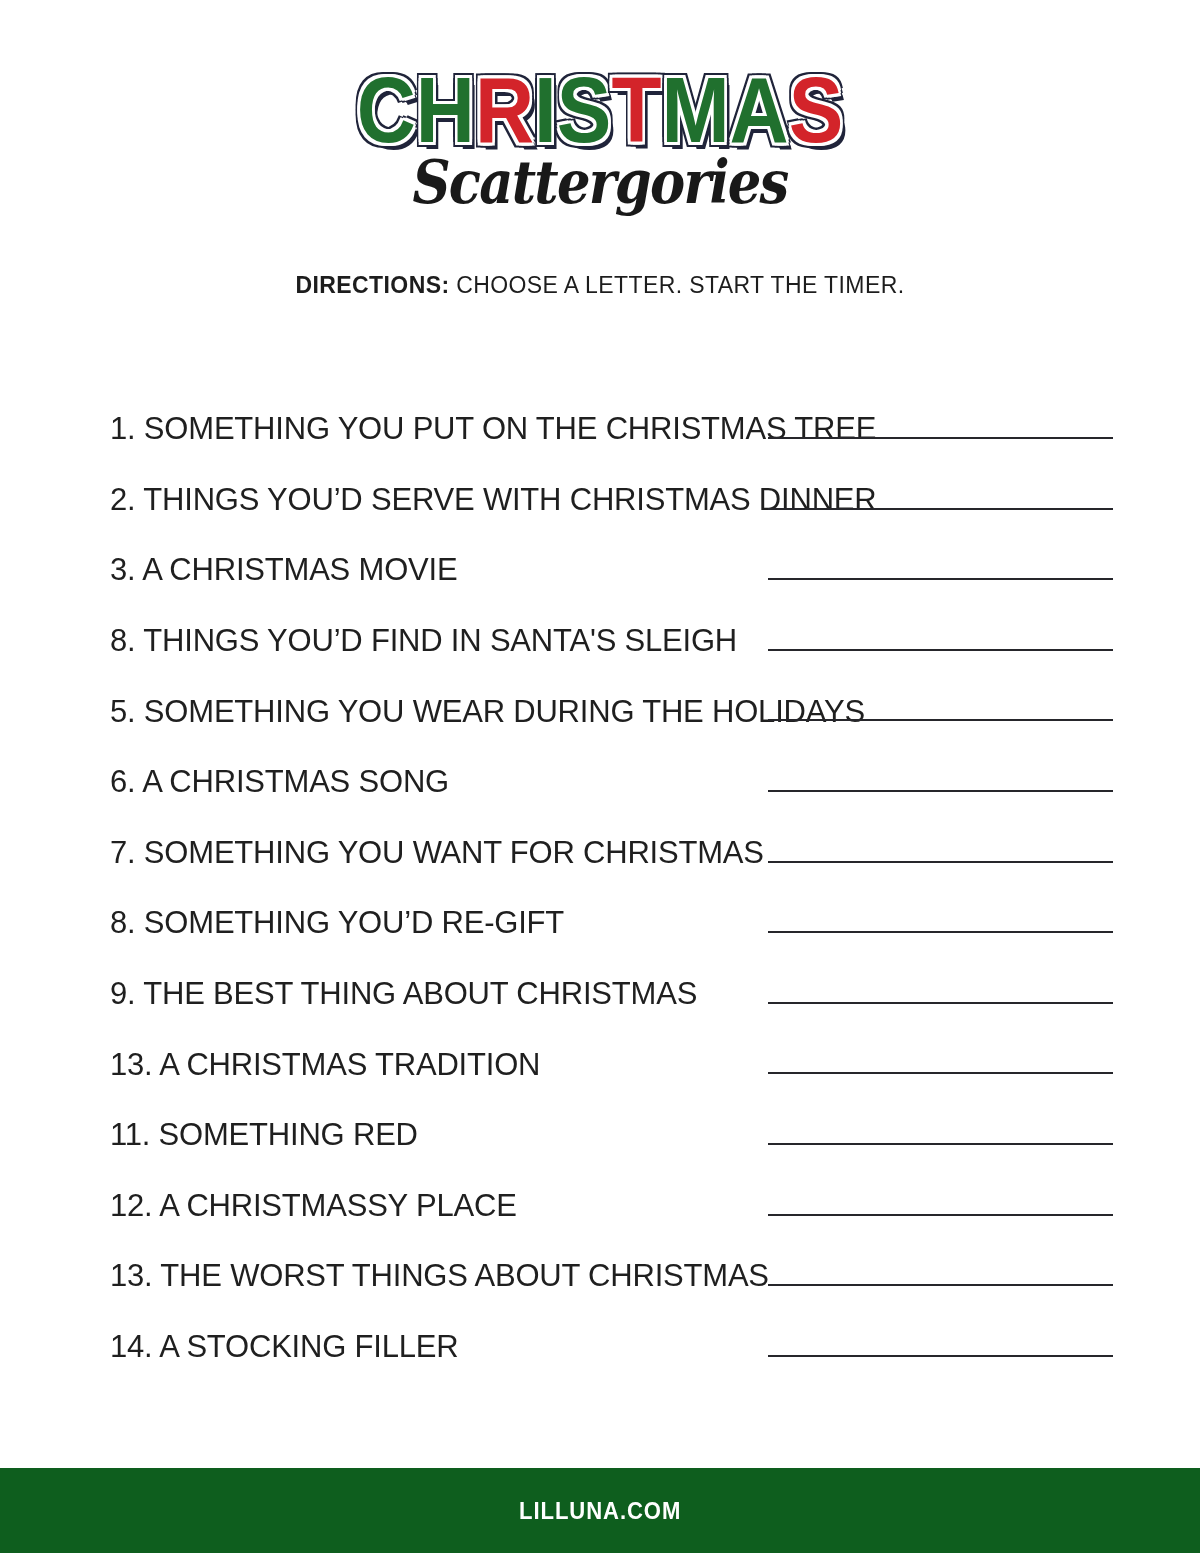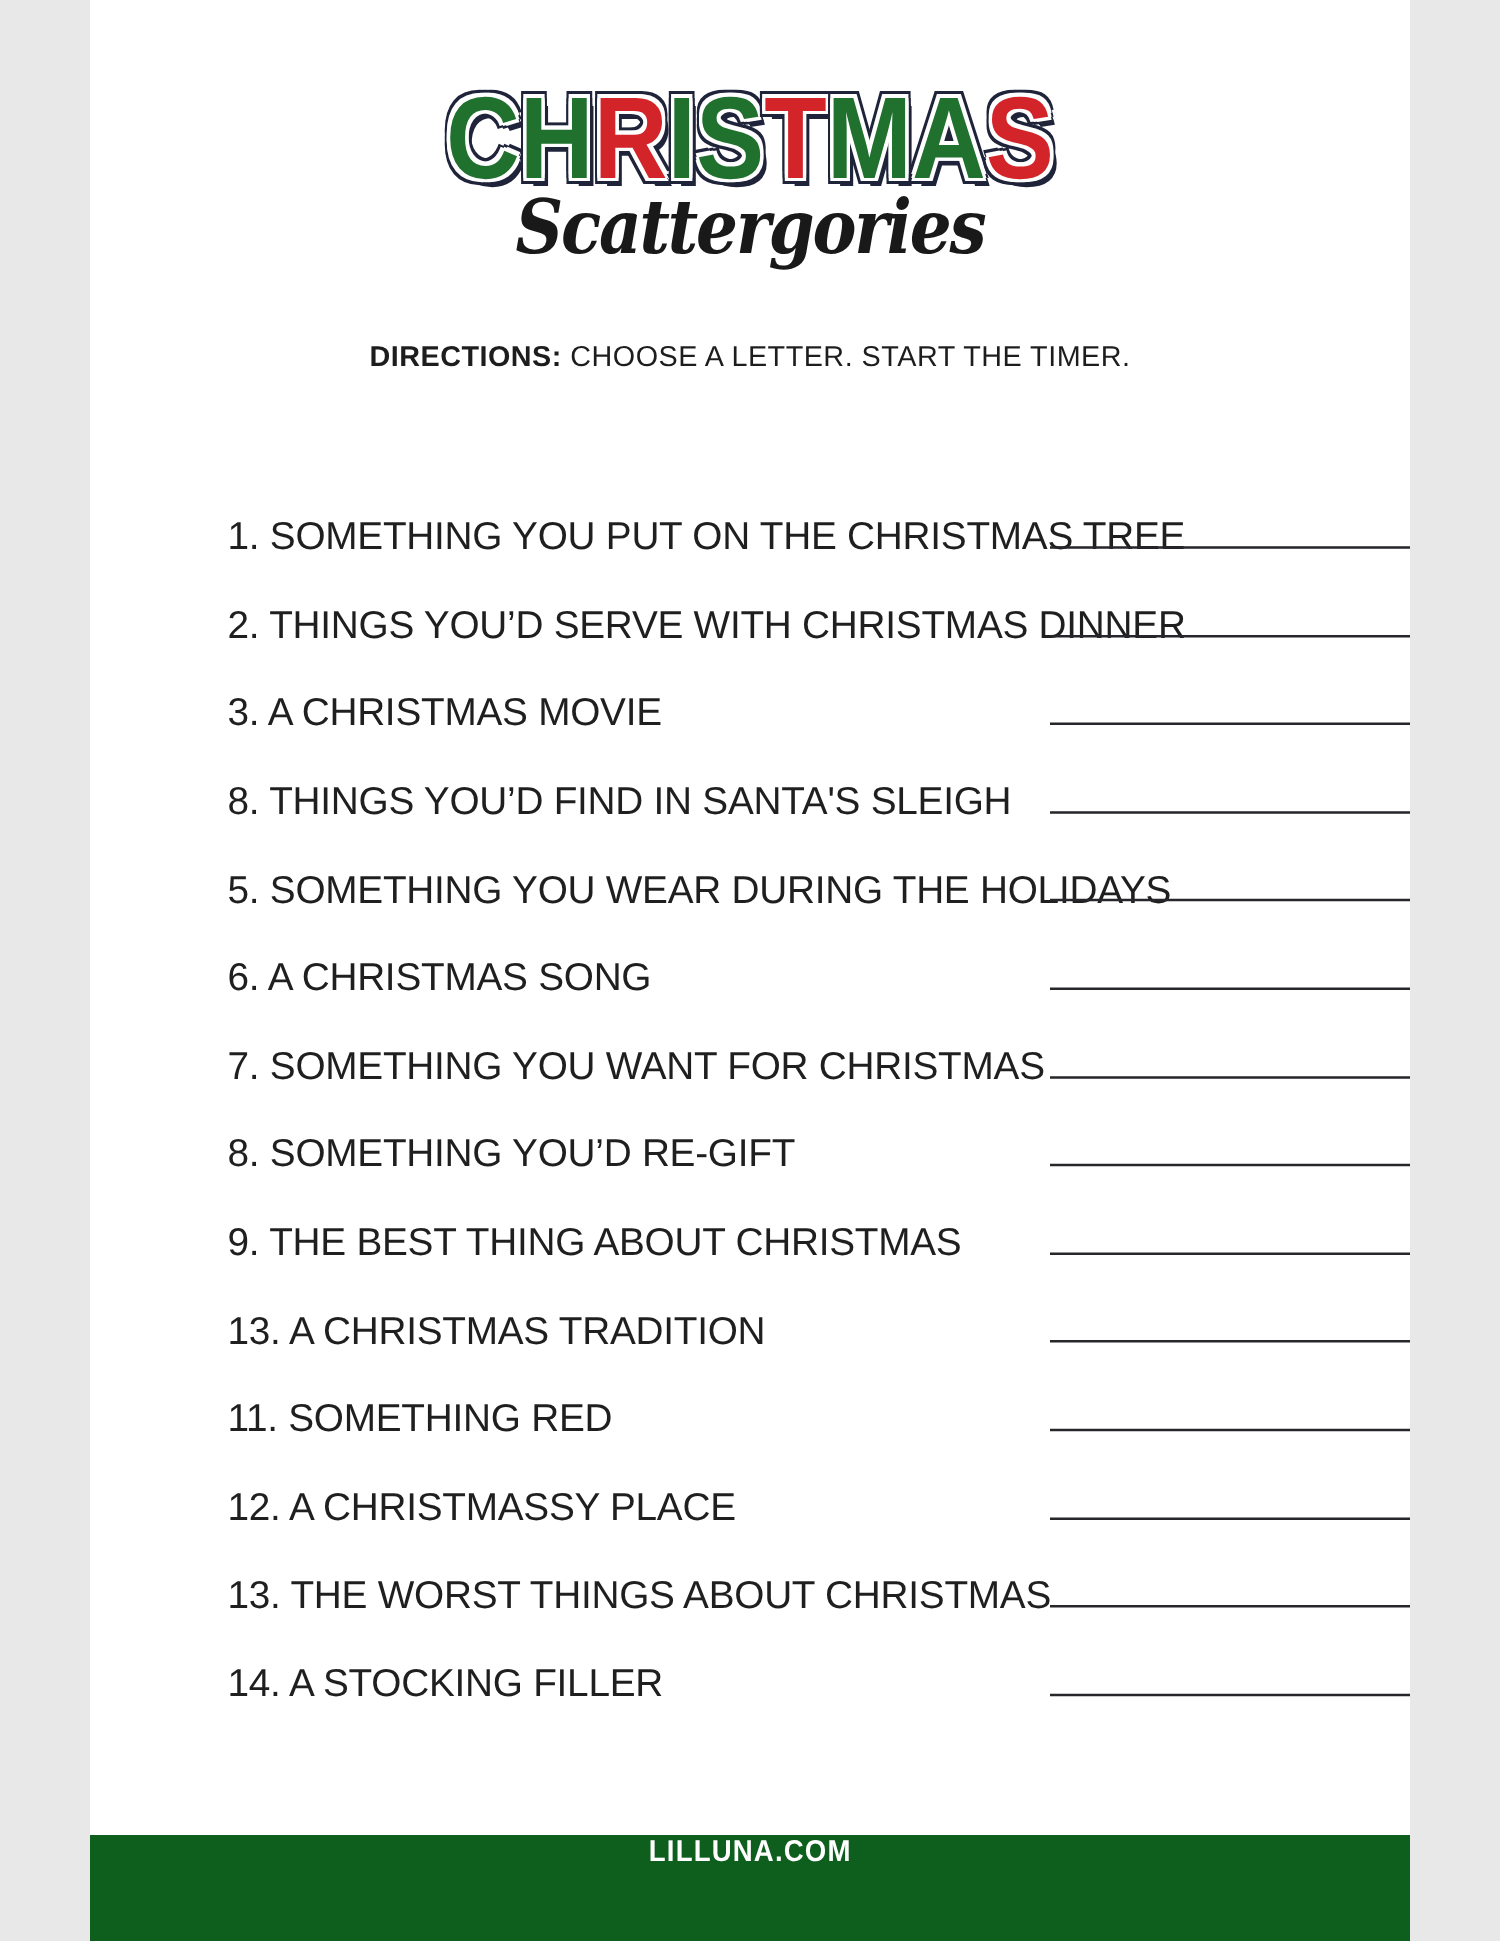--- a/index.html
+++ b/index.html
@@ -1,19 +1,19 @@
 <!DOCTYPE html>
 <html style="--outline: #20243a;"><head>
 <meta charset="utf-8">
 <style>
   * { margin:0; padding:0; box-sizing:border-box; }
   html,body { background:#e8e8e8; }
   .page {
     position:relative;
-    width:1056px; height:1553px;
+    width:1200px; height:1553px;
     margin:0 auto;
     background:#ffffff;
     overflow:hidden;
     font-family:"Liberation Sans", sans-serif;
   }
 
   
   .title {
     position:absolute;
     top:64px; left:0; right:0;
@@ -93,21 +93,21 @@
     top:43px;
     border-top:2px solid #26262b;
   }
 
   
   .footer {
     position:absolute;
     left:0; right:0; bottom:0;
     height:85px;
     display:flex;
-    align-items:flex-start;
+    align-items:center;
     justify-content:center;
   }
   .footer-text {
     color:#ffffff;
     font-weight:700;
     font-size:24px;
     letter-spacing:1px;
     transform:scaleX(0.92);
   }
 </style>

